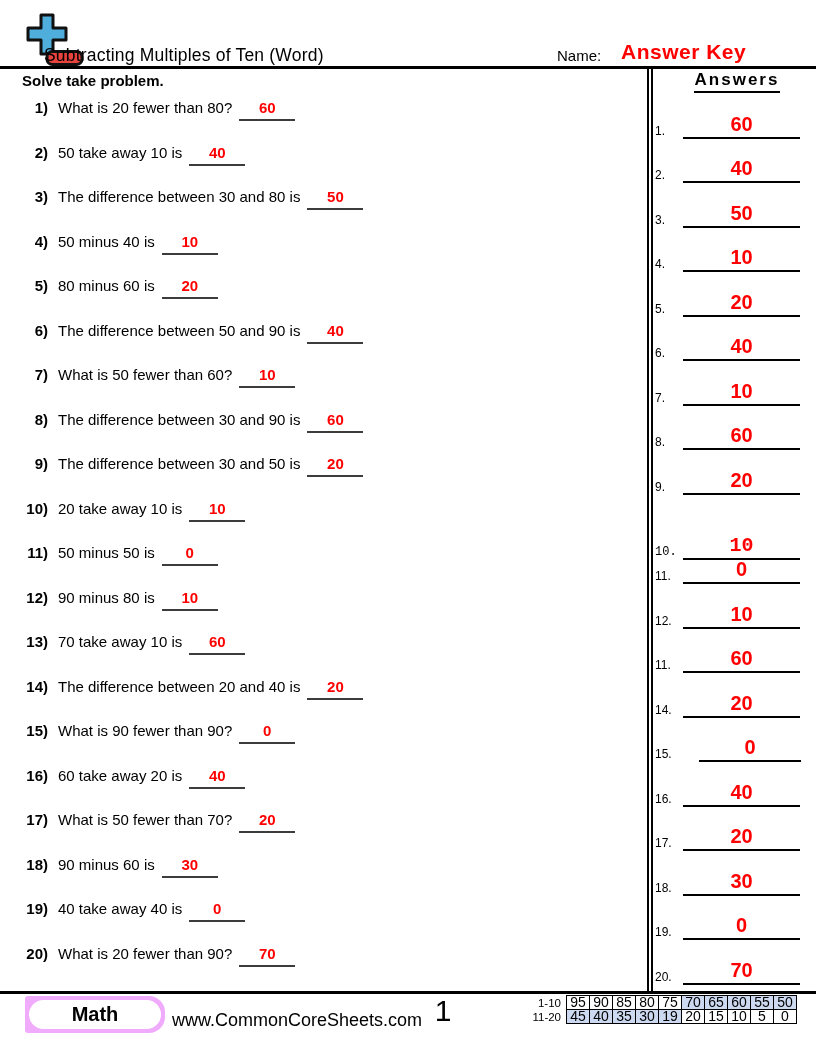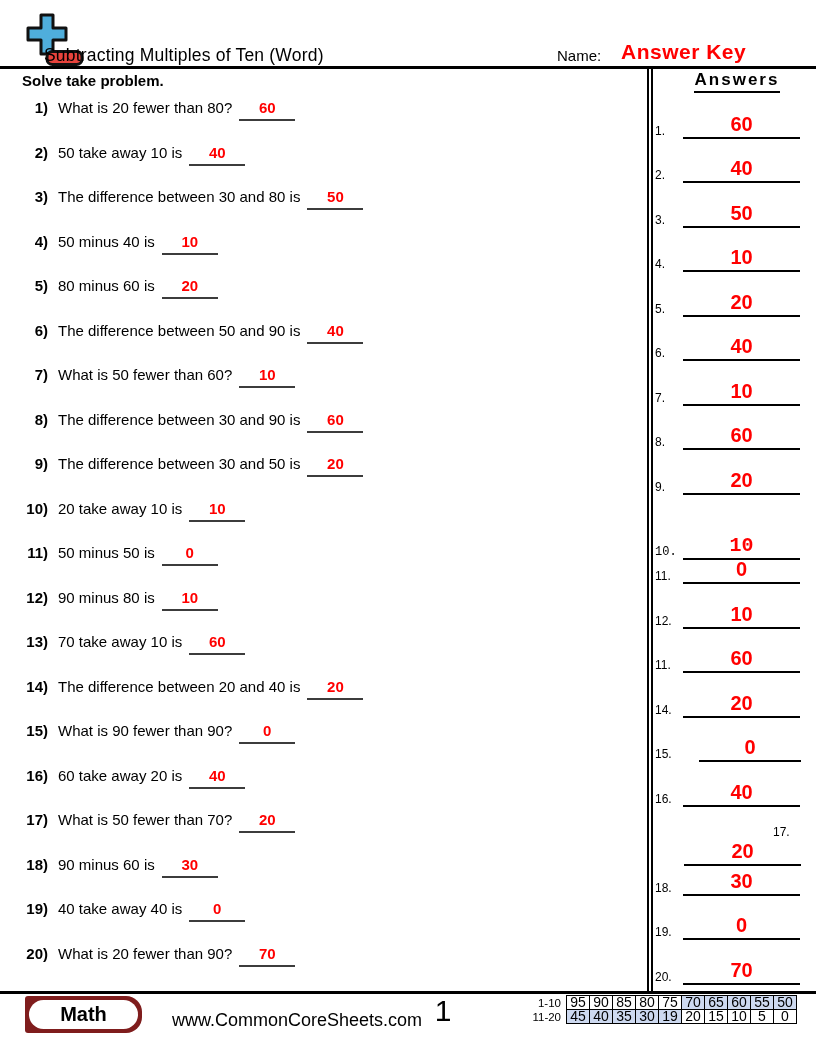--- a/index.html
+++ b/index.html
@@ -29,21 +29,21 @@
 
   
   .problem-row{position:absolute;left:18px;width:625px;white-space:nowrap;font-size:15px;}
   .p-num{display:inline-block;width:30px;text-align:right;font-weight:bold;margin-right:10px;}
   .p-blank{display:inline-block;min-width:44px;margin-left:7px;padding:0 6px 4px;
            border-bottom:2px solid #3c3c3c;text-align:center;color:var(--answer_red);
            font-weight:bold;line-height:1;vertical-align:baseline;}
 
   
   .footer-line{position:absolute;left:0;top:991px;width:816px;height:3px;background:#000;}
-  .math-badge{position:absolute;left:25px;top:996px;width:117px;height:37px;background:#7f1d1d;
+  .math-badge{position:absolute;left:25px;top:996px;width:140px;height:37px;background:#f0abfc;
               border-radius:3px 16px 16px 3px;}
   .math-badge-inner{position:absolute;left:4px;top:4px;right:4px;bottom:4px;background:#fff;
               border-radius:15px;display:flex;align-items:center;justify-content:center;
               font-size:20px;font-weight:bold;}
   .website{position:absolute;left:172px;top:1010px;font-size:18px;}
   .page-number{position:absolute;left:408px;top:994px;width:70px;text-align:center;font-size:30px;}
   .score-table{position:absolute;top:995px;right:19px;border-collapse:collapse;}
   .score-table td{padding:0;}
   td.score-label{border:none;font-size:11.5px;text-align:right;padding-right:5px;}
   td.score-cell{width:20px;height:13px;border:1.5px solid #000;font-size:14px;
@@ -128,21 +128,21 @@
         <div class="a-line">20</div>
       </div>
       <div class="answer-row" style="top: 736.2px; gap: 20px;">
         <span class="a-num">15.</span>
         <div class="a-line">0</div>
       </div>
       <div class="answer-row" style="top: 780.75px;">
         <span class="a-num">16.</span>
         <div class="a-line">40</div>
       </div>
-      <div class="answer-row" style="top: 825.3px; flex-direction: column;">
+      <div class="answer-row" style="top: 825.3px;">
         <span class="a-num">17.</span>
         <div class="a-line">20</div>
       </div>
       <div class="answer-row" style="top: 869.85px;">
         <span class="a-num">18.</span>
         <div class="a-line">30</div>
       </div>
       <div class="answer-row" style="top: 914.4px;">
         <span class="a-num">19.</span>
         <div class="a-line">0</div>

